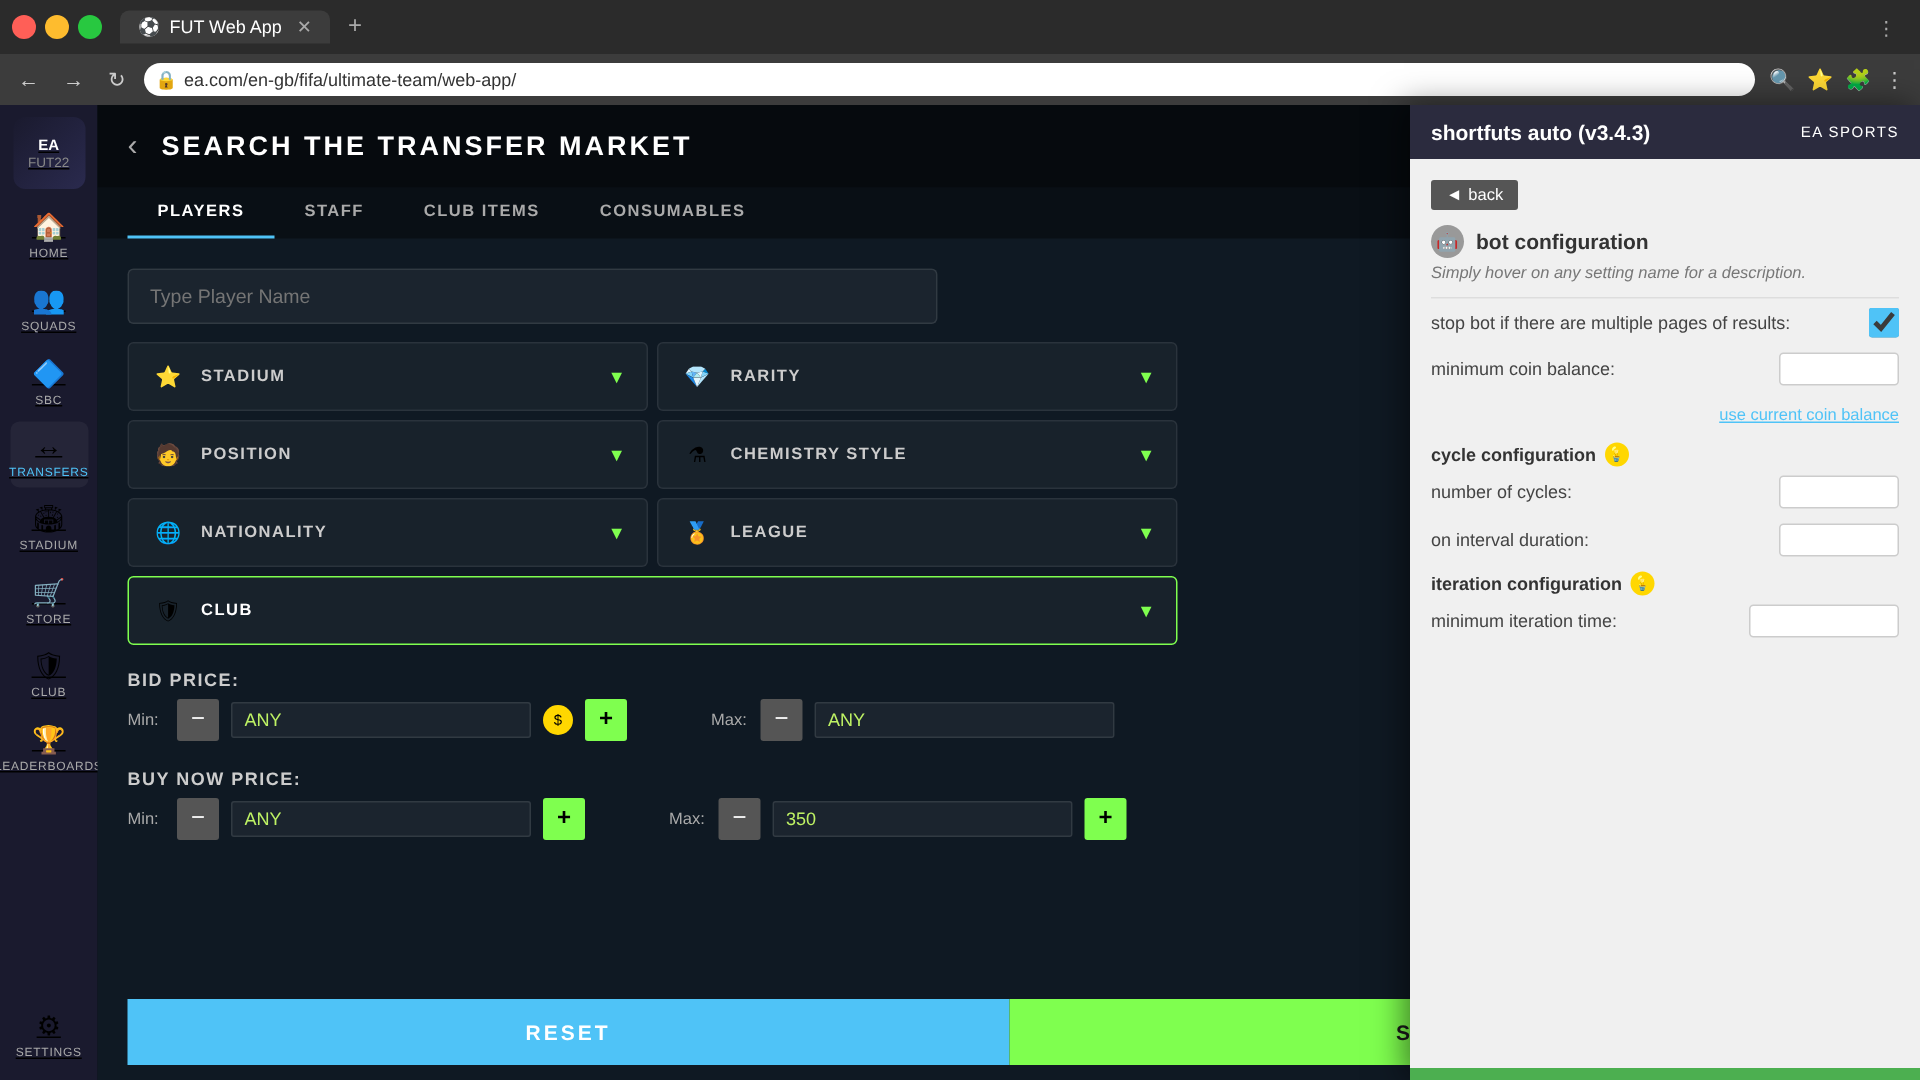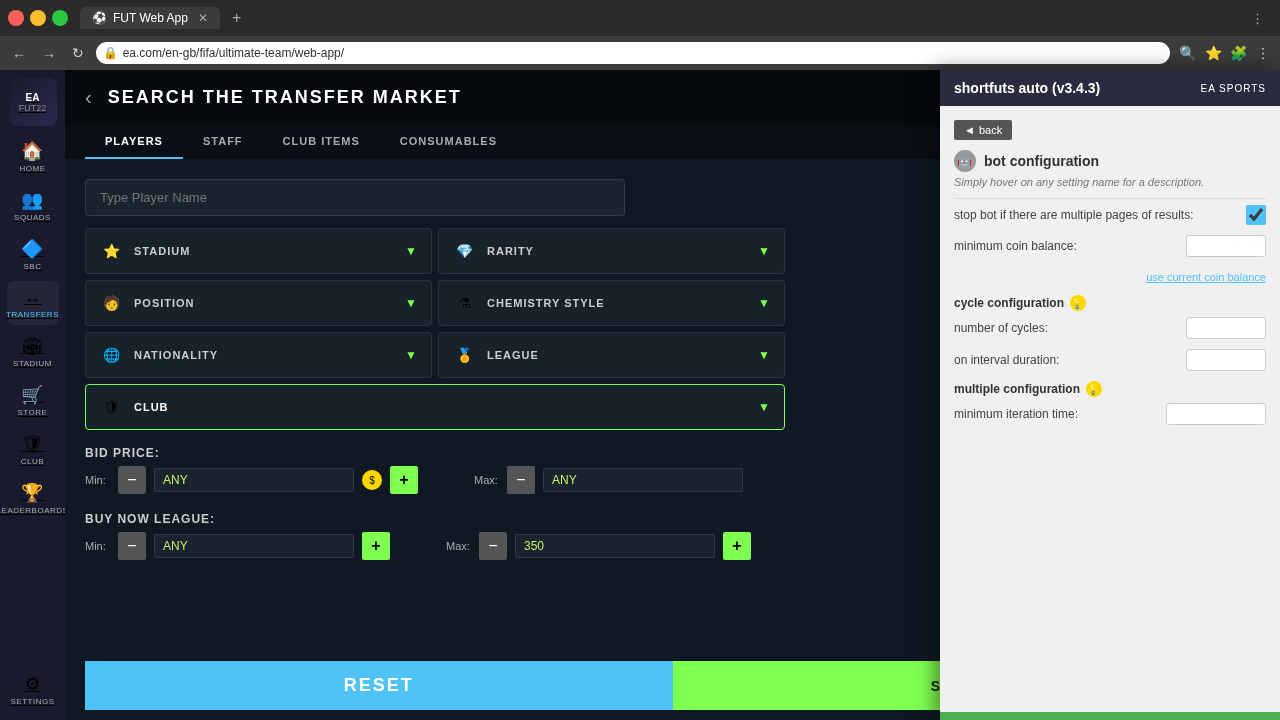--- a/index.html
+++ b/index.html
@@ -256,21 +256,21 @@
       bottom: 0;
       left: 0;
       right: 0;
     }
     .btn-reset {
       flex: 1;
       background: #4fc3f7;
       border: none;
       padding: 14px;
       color: #fff;
-      font-size: 18px;
+      font-size: 14px;
       font-weight: bold;
       letter-spacing: 2px;
       cursor: pointer;
       text-transform: uppercase;
     }
     .btn-search {
       flex: 1;
       background: #7fff4f;
       border: none;
       padding: 14px;
@@ -575,21 +575,21 @@
         <div class="price-coin-icon">$</div>
         <button class="price-btn-green">+</button>
         <span style="width:40px;"></span>
         <span class="price-sub-label">Max:</span>
         <button class="price-btn">−</button>
         <input type="text" class="price-input" value="ANY" style="">
       </div>
     </div>
 
     <div class="price-section">
-      <div class="price-label">BUY NOW LEAGUE:</div>
+      <div class="price-label">BUY NOW PRICE:</div>
       <div class="price-row">
         <span class="price-sub-label">Min:</span>
         <button class="price-btn">−</button>
         <input type="text" class="price-input" value="ANY" style="">
         <button class="price-btn-green">+</button>
         <span style="width:40px;"></span>
         <span class="price-sub-label">Max:</span>
         <button class="price-btn">−</button>
         <input type="text" class="price-input" value="350" style="">
         <button class="price-btn-green">+</button>
@@ -646,21 +646,21 @@
         <div class="panel-row">
           <span class="panel-row-label">number of cycles:</span>
           <input type="text" class="panel-input" style="">
         </div>
         <div class="panel-row">
           <span class="panel-row-label">on interval duration:</span>
           <input type="text" class="panel-input" style="">
         </div>
 
         <div class="section-header">
-          <span class="section-header-label">multiple configuration</span>
+          <span class="section-header-label">iteration configuration</span>
           <div class="hint-icon">💡</div>
         </div>
 
         <div class="panel-row">
           <span class="panel-row-label">minimum iteration time:</span>
           <input type="text" class="panel-input" style="width: 100px;">
         </div>
 
       </div>
 

